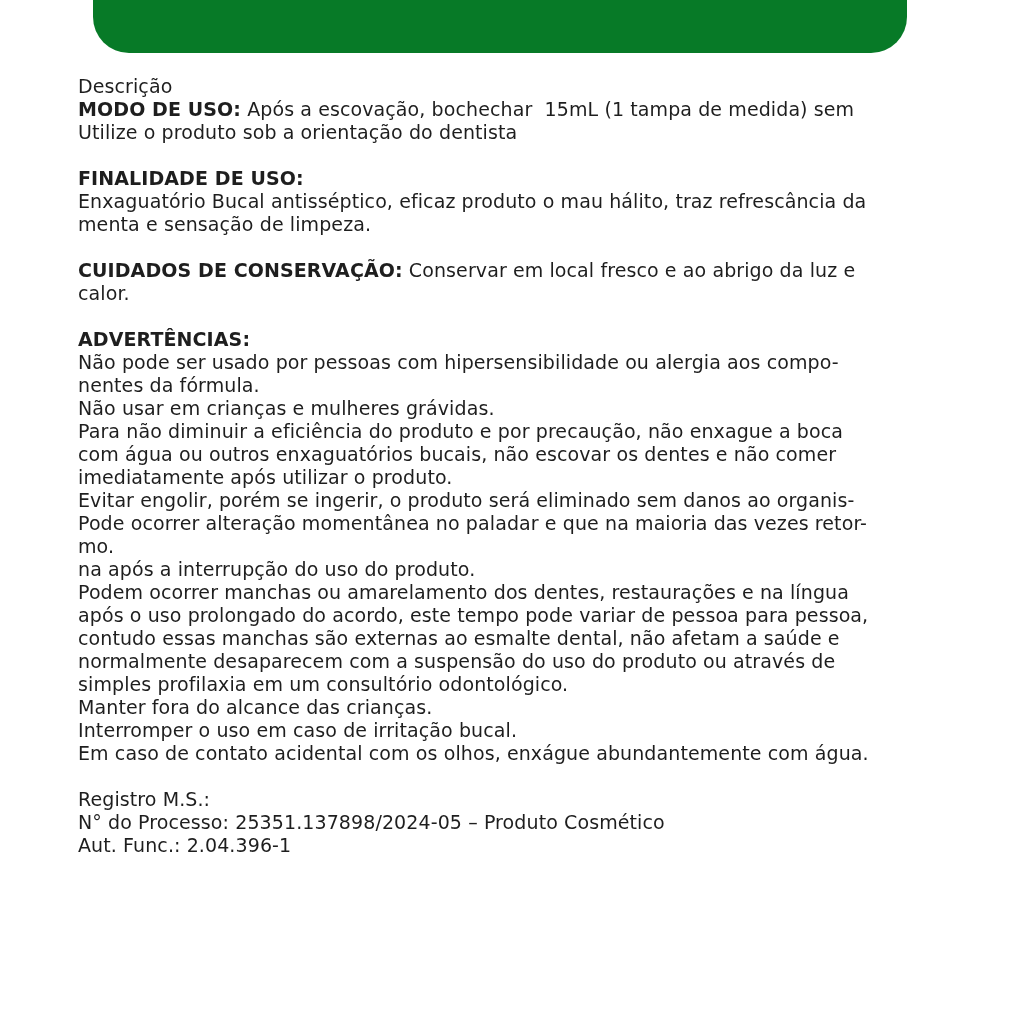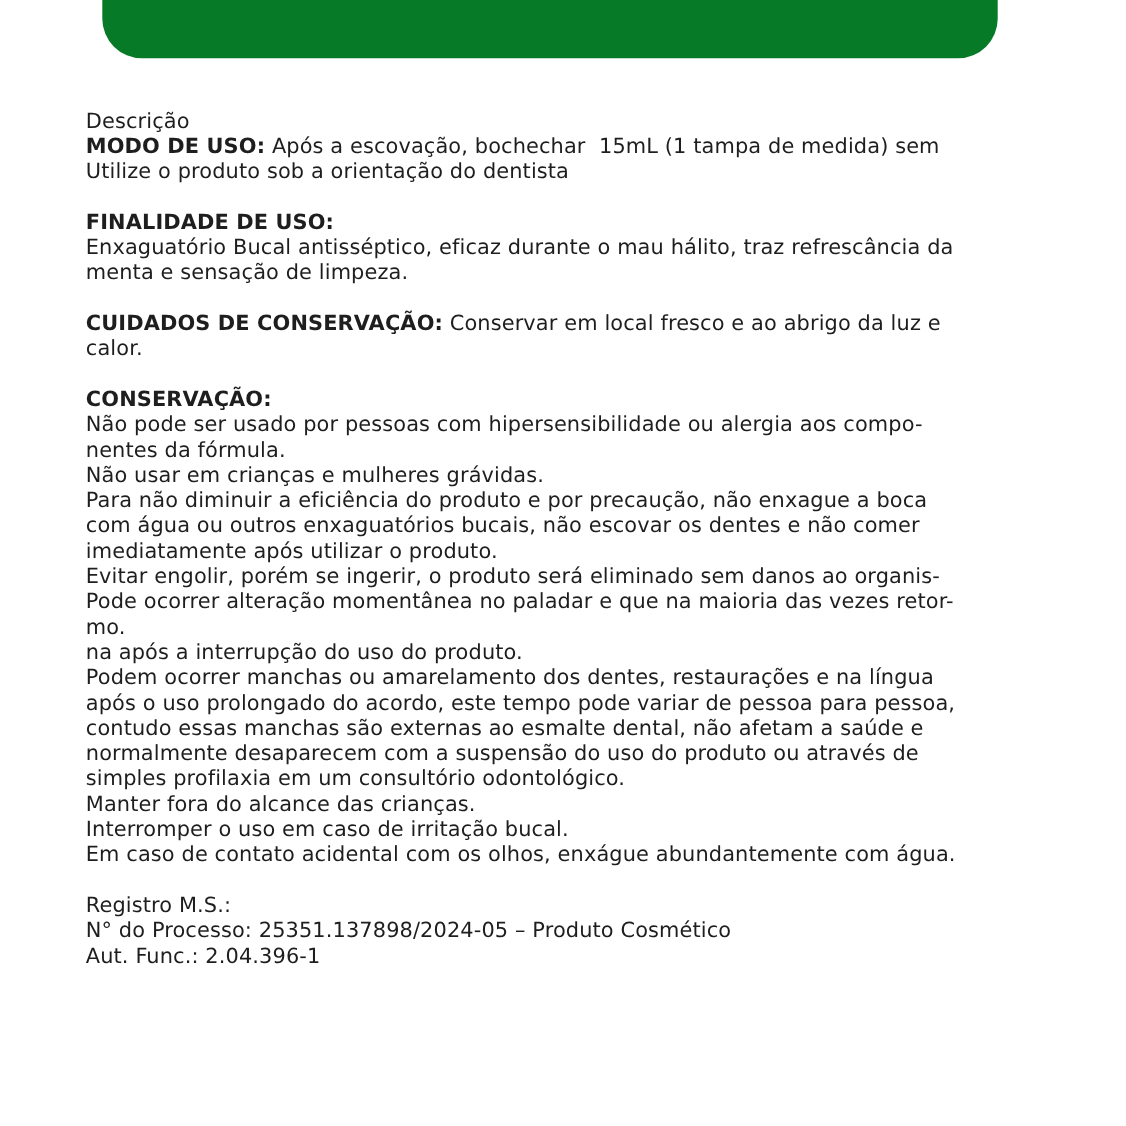--- a/index.html
+++ b/index.html
@@ -6,21 +6,21 @@
   html, body { width: 1024px; height: 1024px; background: #ffffff; overflow: hidden; }
   body { font-family: "DejaVu Sans", sans-serif; color: #1e1e1e; position: relative; }
   .header-bar {
     position: absolute;
     left: 93px; top: 0;
     width: 814px; height: 53px;
     border-radius: 0 0 36px 36px;
   }
   .content {
     position: absolute;
-    left: 78px; top: 99px;
+    left: 78px; top: 75px;
     width: 890px;
   }
   .sec { margin-bottom: 23px; }
   .line {
     font-size: 19px;
     line-height: 23px;
     white-space: pre-wrap;
     letter-spacing: 0.1px;
   }
   .b { font-weight: bold; }
@@ -33,31 +33,31 @@
 <div class="content">
 
   <section class="sec">
     <div class="line">Descrição</div>
     <div class="line"><span class="b">MODO DE USO:</span><span> Após a escovação, bochechar  15mL (1 tampa de medida) sem</span></div>
     <div class="line">Utilize o produto sob a orientação do dentista</div>
   </section>
 
   <section class="sec">
     <div class="line"><span class="b">FINALIDADE DE USO:</span></div>
-    <div class="line">Enxaguatório Bucal antisséptico, eficaz durante o mau hálito, traz refrescância da</div>
+    <div class="line">Enxaguatório Bucal antisséptico, eficaz produto o mau hálito, traz refrescância da</div>
     <div class="line">menta e sensação de limpeza.</div>
   </section>
 
   <section class="sec">
     <div class="line"><span class="b">CUIDADOS DE CONSERVAÇÃO:</span><span> Conservar em local fresco e ao abrigo da luz e</span></div>
     <div class="line">calor.</div>
   </section>
 
   <section class="sec">
-    <div class="line"><span class="b">CONSERVAÇÃO:</span></div>
+    <div class="line"><span class="b">ADVERTÊNCIAS:</span></div>
     <div class="line">Não pode ser usado por pessoas com hipersensibilidade ou alergia aos compo-</div>
     <div class="line">nentes da fórmula.</div>
     <div class="line">Não usar em crianças e mulheres grávidas.</div>
     <div class="line">Para não diminuir a eficiência do produto e por precaução, não enxague a boca</div>
     <div class="line">com água ou outros enxaguatórios bucais, não escovar os dentes e não comer</div>
     <div class="line">imediatamente após utilizar o produto.</div>
     <div class="line">Evitar engolir, porém se ingerir, o produto será eliminado sem danos ao organis-</div>
     <div class="line">Pode ocorrer alteração momentânea no paladar e que na maioria das vezes retor-</div>
     <div class="line">mo.</div>
     <div class="line">na após a interrupção do uso do produto.</div>

